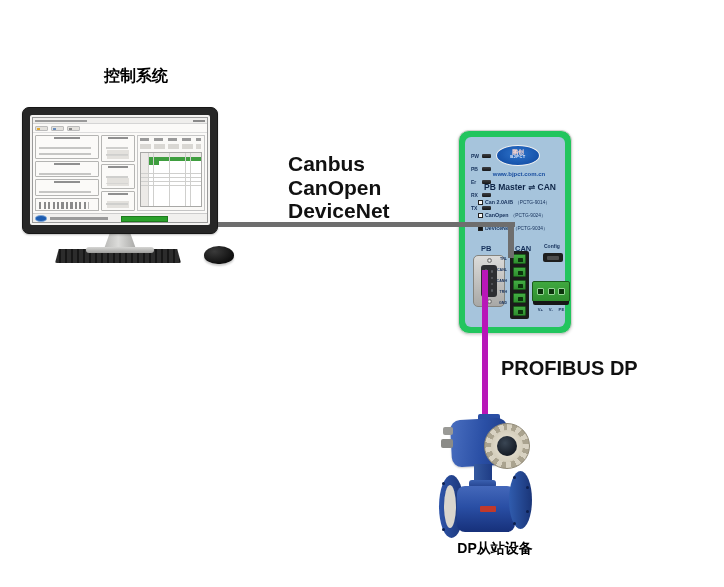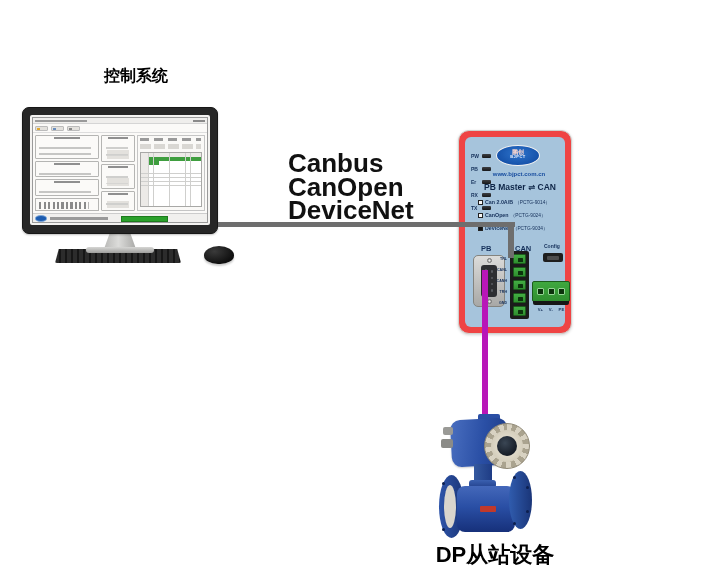--- a/index.html
+++ b/index.html
@@ -4,23 +4,23 @@
 <style>
   * { margin:0; padding:0; box-sizing:border-box; }
   html,body { background:#ffffff; }
   body { font-family:"Liberation Sans","DejaVu Sans",sans-serif; }
   .page { position:relative; width:724px; height:587px; background:#fff; overflow:hidden; }
 
   
   .main-title { position:absolute; left:8px; top:10px; font-size:27px; font-weight:600; color:#000; white-space:nowrap; }
   .cs-label   { position:absolute; left:78px; top:66px; width:116px; text-align:center; font-size:16px; font-weight:600; color:#000; }
   .gw-label   { position:absolute; left:430px; top:86px; font-size:21px; font-weight:600; color:#000; white-space:nowrap; }
-  .proto-labels { position:absolute; left:288px; top:152px; font-size:26px; font-weight:700; color:#111; line-height:23.5px; }
+  .proto-labels { position:absolute; left:288px; top:152px; font-size:21px; font-weight:700; color:#111; line-height:23.5px; }
   .pb-line-label { position:absolute; left:501px; top:357px; font-size:20px; font-weight:700; color:#111; white-space:nowrap; }
-  .slave-label { position:absolute; left:424px; top:540px; width:142px; text-align:center; font-size:22px; font-weight:600; color:#000; }
+  .slave-label { position:absolute; left:424px; top:540px; width:142px; text-align:center; font-size:14px; font-weight:600; color:#000; }
 
   
   .monitor { position:absolute; left:22px; top:107px; width:196px; height:127px; background:#262626; border:1px solid #161616; border-radius:7px; z-index:2; box-shadow:0 1px 2px rgba(0,0,0,.25); }
   .screen  { position:absolute; left:7px; top:7px; right:7px; bottom:8px; background:#f4f3f1; border-radius:2px; overflow:hidden; }
   .win { position:absolute; inset:2px; background:#fbfaf8; border:0.5px solid #9a9a9a; display:flex; flex-direction:column; }
   .win-titlebar { height:6px; background:#efeeec; border-bottom:0.5px solid #d5d5d5; position:relative; }
   .win-titlebar::before { content:""; position:absolute; left:2px; top:2px; width:52px; height:2px; background:#9a9a9a; }
   .win-titlebar::after { content:""; position:absolute; right:2px; top:2px; width:12px; height:2px; background:#8a8a8a; }
   .win-toolbar { height:9px; border-bottom:0.5px solid #ddd; display:flex; gap:3px; padding:1.5px 2px; }
   .tool-btn { width:13px; height:5px; background:#e3e1dd; border:0.5px solid #bbb; border-radius:1px; position:relative; }
@@ -69,21 +69,21 @@
   .keyboard { position:absolute; left:55px; top:249px; width:126px; height:14px; background:#161616; border-radius:2px; clip-path:polygon(3% 0,97% 0,100% 100%,0 100%); box-shadow:0 2px 2px rgba(0,0,0,.18);
               background-image:repeating-linear-gradient(90deg, #2c2c2c 0 4px, #161616 4px 6px), repeating-linear-gradient(180deg, #242424 0 3px, #161616 3px 5px); }
   .mouse { position:absolute; left:204px; top:246px; width:30px; height:18px; background:radial-gradient(ellipse at 35% 30%, #3a3a3a, #101010 70%); border-radius:50% 50% 46% 46%; box-shadow:0 2px 2px rgba(0,0,0,.2); }
 
   
   .cable-h { position:absolute; left:218px; top:222px; width:297px; height:5px; background:var(--c-cable-gray,#6e6e6e); z-index:6; }
   .cable-vg { position:absolute; left:508px; top:226px; width:6px; height:32px; background:var(--c-cable-gray,#6e6e6e); z-index:6; }
   .cable-m { position:absolute; left:482px; top:270px; width:6px; height:152px; background:var(--c-profibus-magenta,#b816b8); z-index:6; }
 
   
-  .gateway { position:absolute; left:458px; top:130px; width:114px; height:204px; background:#ef4444; border:1px solid #d2d2ce; border-radius:11px; box-shadow:0 1px 3px rgba(0,0,0,.18); z-index:4; }
+  .gateway { position:absolute; left:458px; top:130px; width:114px; height:204px; background:#22c55e; border:1px solid #d2d2ce; border-radius:11px; box-shadow:0 1px 3px rgba(0,0,0,.18); z-index:4; }
   .gw-face { position:absolute; inset:6px; background:var(--c-gateway-face,#a6c4dc); border-radius:6px; }
   .led-row { position:absolute; left:6px; width:30px; height:8px; display:flex; align-items:center; gap:2px; }
   .led-name { font-size:5px; font-weight:700; color:#15305a; width:9px; }
   .led-ind { width:9px; height:4.5px; background:linear-gradient(180deg,#3c3e42,#17181a); border-radius:1px; }
   .gw-logo { position:absolute; left:31px; top:8px; width:44px; height:21px; background:radial-gradient(ellipse at 50% 40%, #2e74cc, #1450a8 75%); border:1.5px solid #f2f2f2; border-radius:50%; text-align:center; line-height:1; padding-top:3px; }
   .logo-cn { display:block; font-size:6px; font-weight:700; color:#ffd9cf; }
   .logo-en { display:block; font-size:4px; font-weight:700; color:#eef4ff; letter-spacing:.5px; }
   .gw-site { position:absolute; left:8px; top:34px; width:92px; text-align:center; font-size:6px; font-weight:700; color:#1a4fa0; }
   .gw-prod { position:absolute; left:8px; top:45px; width:94px; text-align:center; font-size:8.5px; font-weight:700; color:#0e2547; white-space:nowrap; }
   .model-row { position:absolute; left:13px; width:92px; height:8px; display:flex; align-items:center; gap:2px; white-space:nowrap; }
@@ -431,20 +431,21 @@
           <span class="pwr-slot"></span>
       </div>
       <div class="pwr-labels">
         <span>V+</span>
         <span>V-</span>
         <span>PE</span>
       </div>
     </div>
   </div>
 
+  <div class="pb-line-label">PROFIBUS DP</div>
 
   <div class="flowmeter">
     <div class="fm-cap"></div>
     <div class="fm-head"></div>
     <div class="fm-gland1"></div>
     <div class="fm-gland2"></div>
     <div class="fm-bezel">
       <div class="fm-bezel-mid"></div>
       <div class="fm-display"></div>
     </div>

